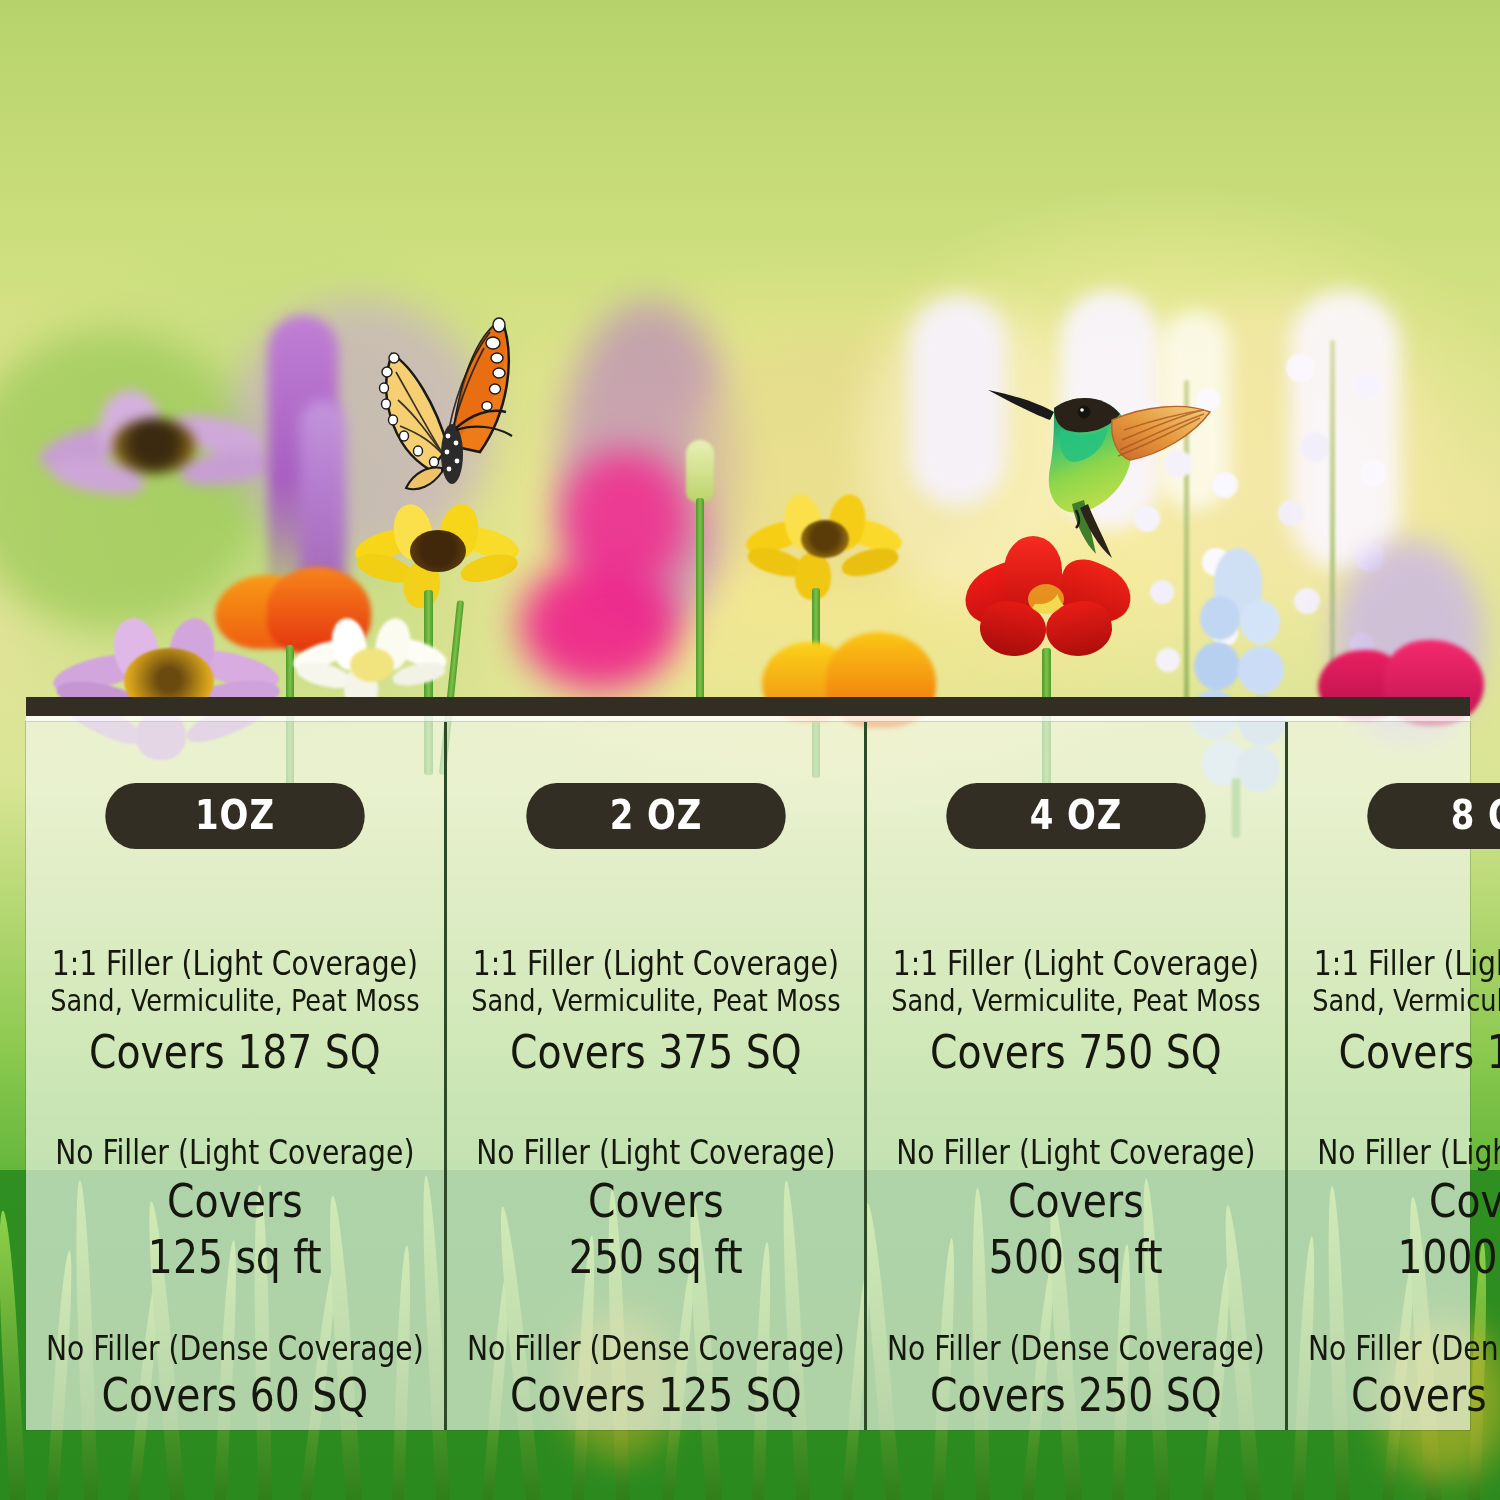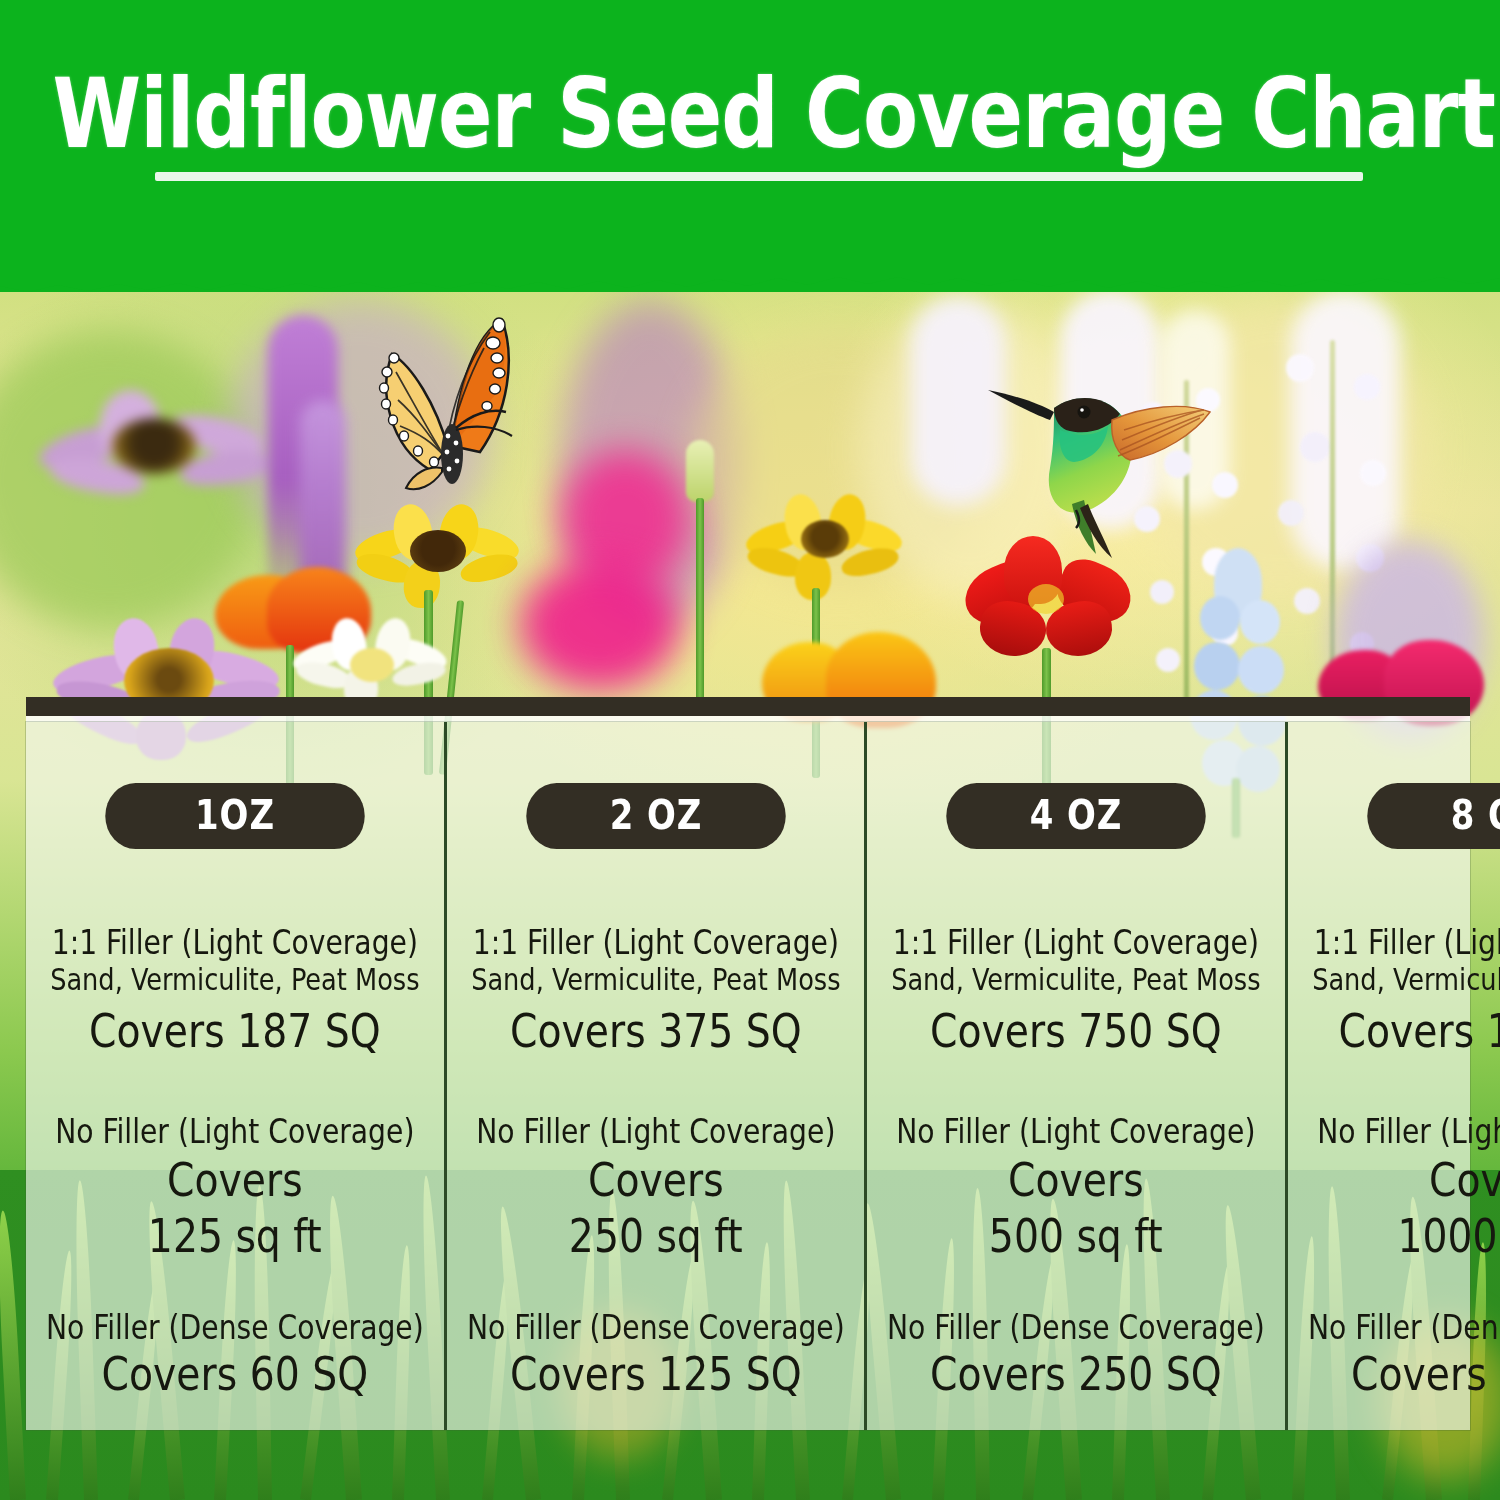--- a/index.html
+++ b/index.html
@@ -121,21 +121,21 @@
     font-size:46px;line-height:54px;font-weight:400;
     transform:scaleX(.95);
     white-space:nowrap;
   }
   .big2{
     font-family:"Liberation Sans Narrow","DejaVu Sans Condensed","Liberation Sans",sans-serif;
     font-size:46px;line-height:54px;font-weight:400;
     transform:scaleX(.95);
     white-space:nowrap;
   }
-  .g1{margin-top:75px;}
+  .g1{margin-top:96px;}
   .g1 .big{margin-top:6px;}
   .g2{margin-top:55px;}
   .g2 .big{margin-top:2px;}
   .g3{margin-top:46px;}
 </style>
 </head>
 <body>
 
 <div id="stage">
 
@@ -408,31 +408,20 @@
       <div class="blade" style="left:1292px;width:12px;height:264px;transform:rotate(3deg);"></div>
       <div class="blade" style="left:1336px;width:14px;height:314px;transform:rotate(-2deg);"></div>
       <div class="blade" style="left:1382px;width:11px;height:244px;transform:rotate(6deg);"></div>
       <div class="blade" style="left:1426px;width:16px;height:304px;transform:rotate(-4deg);"></div>
       <div class="blade" style="left:1468px;width:12px;height:258px;transform:rotate(2deg);"></div>
       <div style="position:absolute;left:560px;bottom:40px;width:120px;height:150px;background:#d8b22a;opacity:.45;filter:blur(16px);border-radius:50%;"></div>
       <div style="position:absolute;left:1380px;bottom:20px;width:130px;height:160px;background:#e8c12c;opacity:.5;filter:blur(18px);border-radius:50%;"></div>
     </div>
   </div>
 
-  <div class="header-band">
-    <div class="header-title">Wildflower Seed Coverage Chart</div>
-    <div class="header-underline"></div>
-    <svg class="torn" viewBox="0 0 1500 26" preserveAspectRatio="none">
-      <path d="M0 0 H1500 V10 L1470 16 L1440 9 L1410 17 L1380 10 L1350 18 L1320 11 L1290 19 L1258 12
-               L1228 20 L1198 13 L1168 21 L1138 13 L1108 20 L1078 12 L1048 19 L1018 11 L988 18 L958 10
-               L928 17 L898 9 L868 16 L838 9 L808 17 L778 10 L748 18 L718 11 L688 19 L658 12 L628 20
-               L598 13 L568 21 L538 14 L508 21 L478 14 L448 21 L418 14 L388 21 L358 14 L328 21 L298 15
-               L268 22 L238 15 L208 22 L178 15 L148 22 L118 16 L88 23 L58 17 L28 24 L0 18 Z" fill="#0cb31d"></path>
-    </svg>
-  </div>
 
   <div class="table-wrap">
     <div class="table-topbar"></div>
     <div class="table-topline"></div>
     <div class="table-body">
 
       <div class="col">
         <div class="pill">1OZ</div>
         <div class="grp g1">
           <div class="lbl">1:1 Filler (Light Coverage)</div>

